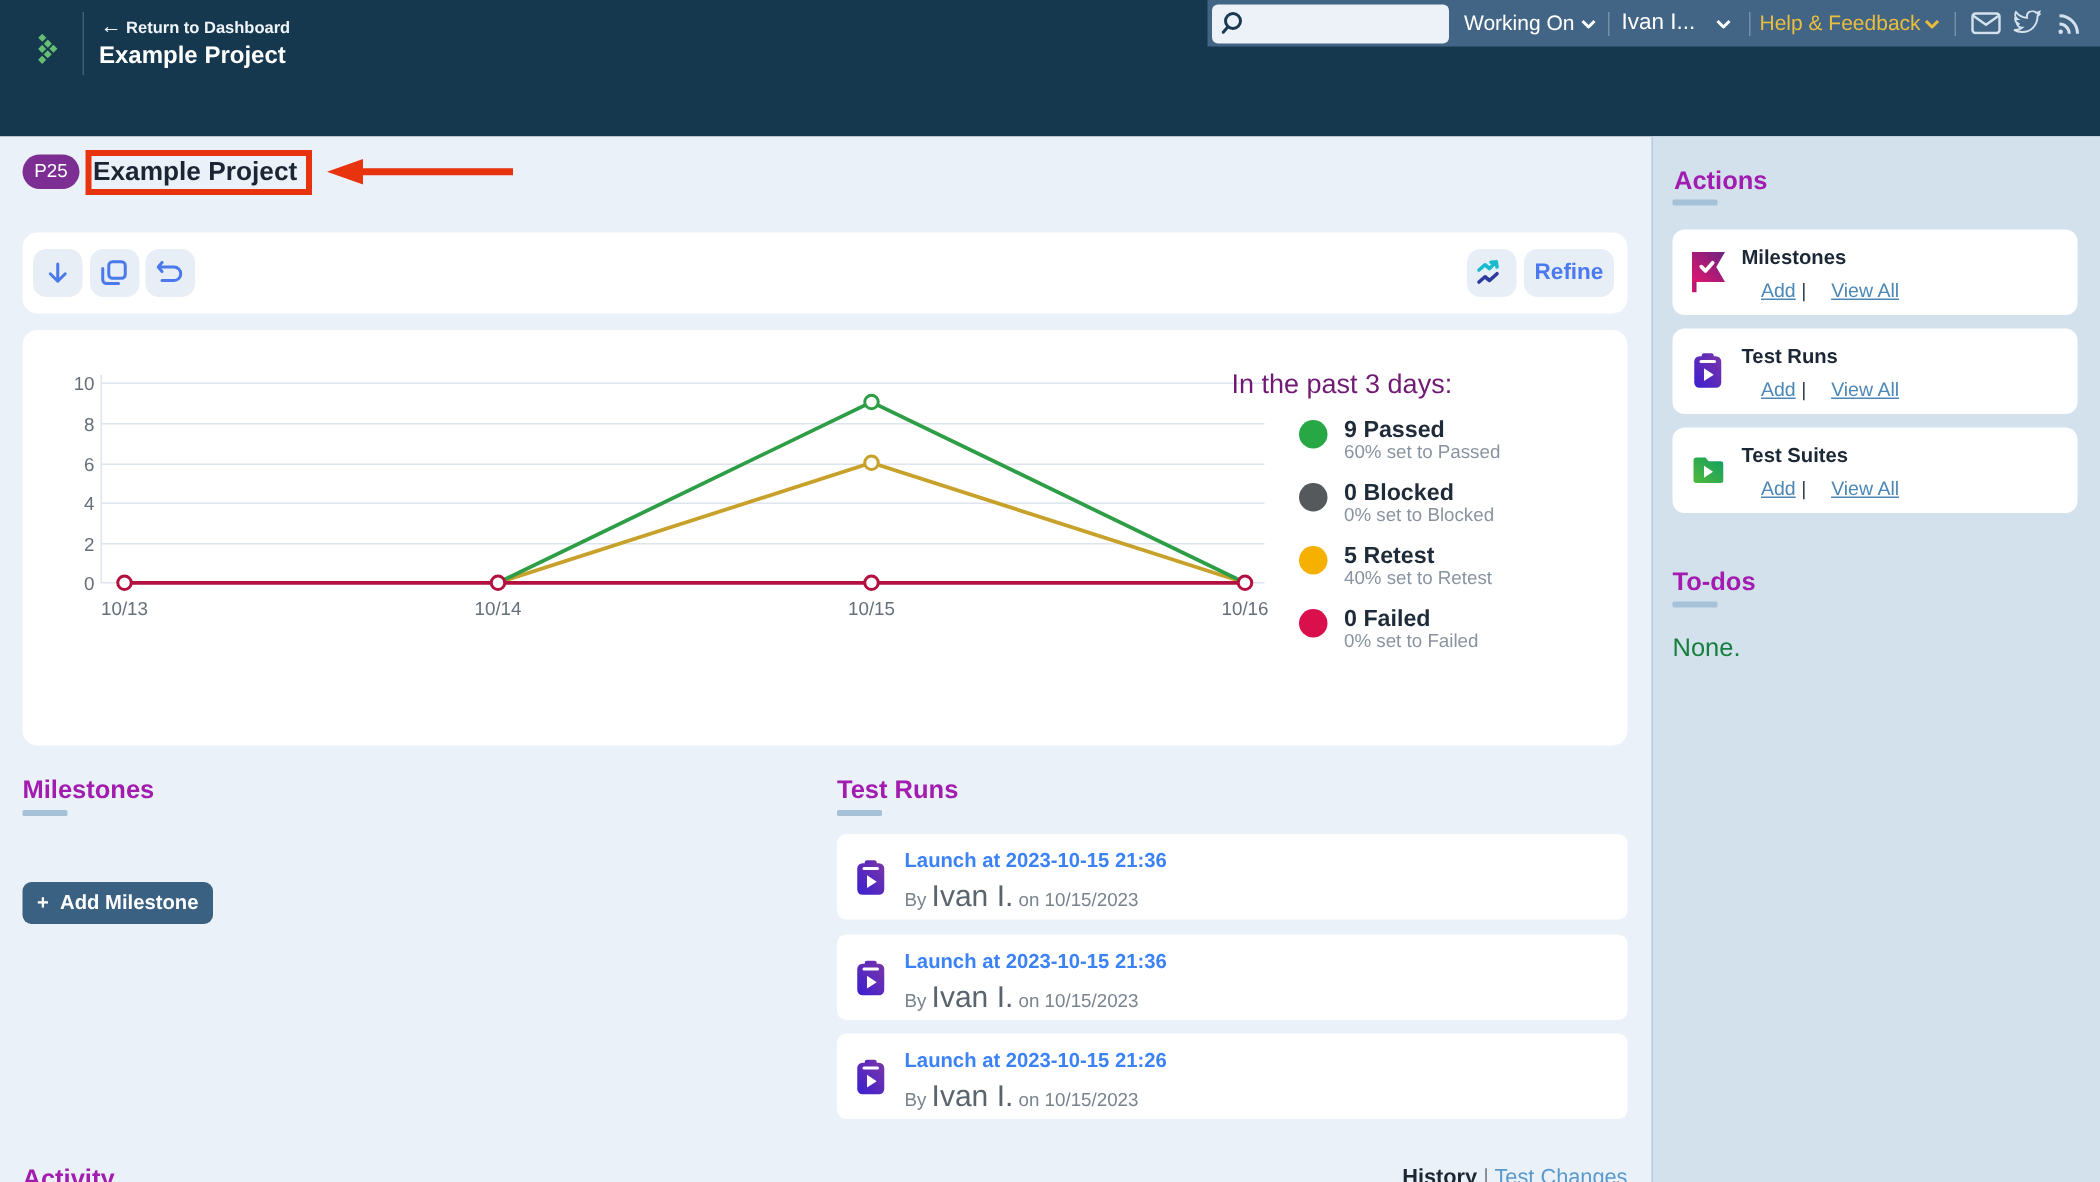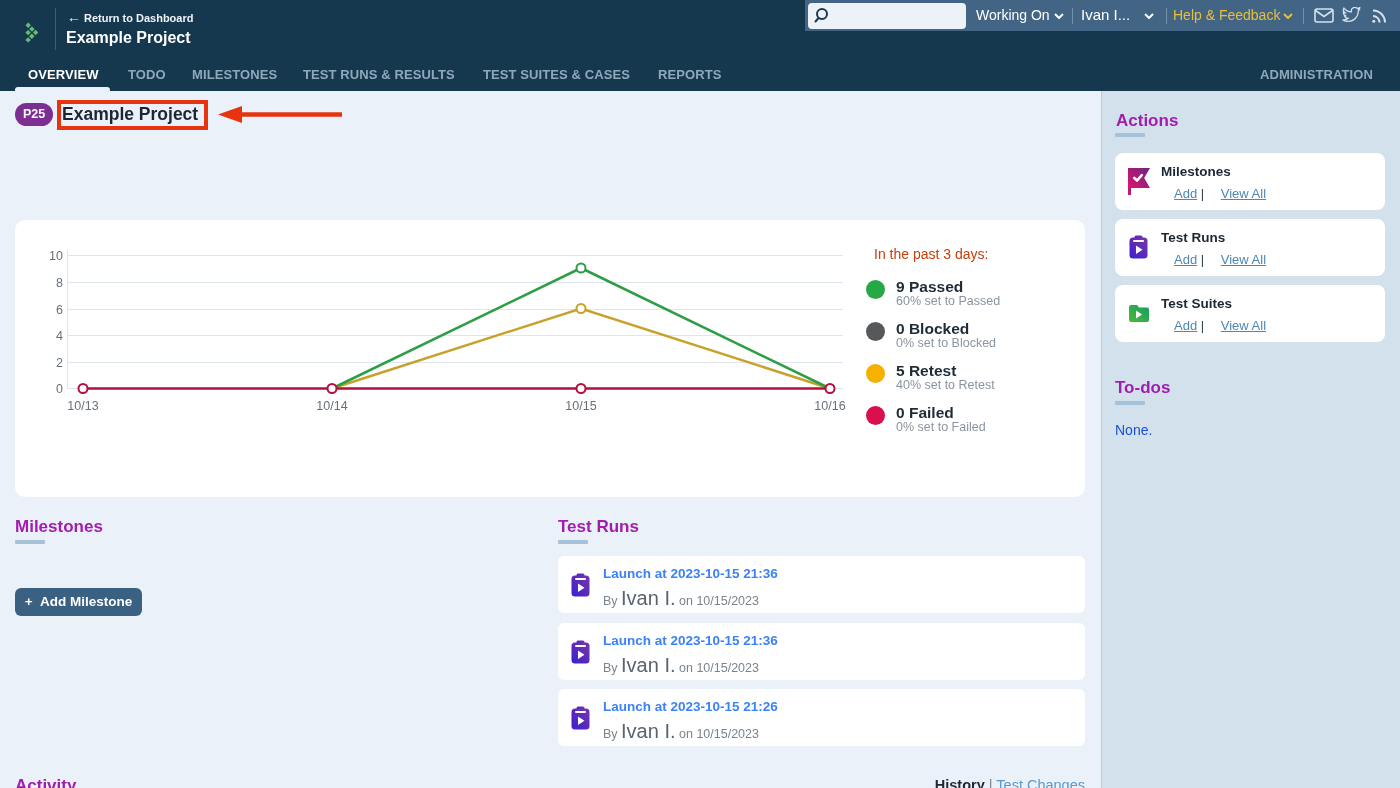--- a/index.html
+++ b/index.html
@@ -24,37 +24,37 @@
 #tabs { position:absolute; left:0; top:58px; width:1400px; height:33px; }
 .tab { position:absolute; top:9px; font-size:13px; font-weight:bold; letter-spacing:0.1px; color:#8FA9BC; white-space:nowrap; }
 .tab.active { color:#FFFFFF; }
 #tabind { position:absolute; left:15px; top:29px; width:95px; height:4px; background:#EBF1F8; border-radius:3px 3px 0 0; }
 
 
 #page { position:absolute; top:91px; left:0; width:1400px; height:697px; background:#EBF1F8; }
 #sidebar { position:absolute; top:0; left:1101px; width:299px; height:697px; background:#D3E1ED; border-left:1px solid #B7CEDE; }
 
 
-#p25 { position:absolute; left:15px; top:12px; width:38px; height:23px; background:#7C2E92; border-radius:12px; color:#fff; font-size:12.5px; font-weight:bold; text-align:center; line-height:23px; }
+#p25 { position:absolute; left:15px; top:12px; width:38px; height:23px; background:#7C2E92; border-radius:12px; color:#fff; font-size:12.5px; font-weight:normal; text-align:center; line-height:23px; }
 #ph { position:absolute; left:62px; top:13px; font-size:17.5px; font-weight:bold; color:#1B2533; }
 #annrect { position:absolute; left:57px; top:9px; width:151px; height:30px; border:4px solid #E8330F; }
 #btngroup { position:absolute; left:829px; top:10px; height:25px; display:flex; background:#fff; border:1px solid #B8C9D7; border-radius:4px; }
 .bseg { display:flex; align-items:center; justify-content:center; gap:6px; font-size:14px; color:#25364A; border-right:1px solid #B8C9D7; }
 .bseg:last-child { border-right:none; }
 .bcaret { width:10px; height:6px; }
 
 
 .card { position:absolute; background:#fff; border-radius:10px; }
 #toolcard { left:15px; top:64px; width:1070px; height:54px; }
 #chartcard { left:15px; top:129px; width:1070px; height:277px; }
 .toolbtn { position:absolute; top:11px; width:33px; height:32px; background:#E8EEF6; border-radius:9px; }
 #refine { position:absolute; left:1001px; top:11px; width:60px; height:32px; background:#E8EEF6; border-radius:9px; color:#4A79F0; font-weight:bold; font-size:15px; text-align:center; line-height:32px; }
 
 
-.leg-title { position:absolute; left:874px; top:155px; font-size:14px; color:#c2410c; }
+.leg-title { position:absolute; left:821px; top:155px; font-size:18px; color:#701a75; }
 .legdot { position:absolute; left:866px; width:19px; height:19px; border-radius:50%; }
 .legname { position:absolute; left:896px; font-size:15.5px; font-weight:bold; color:#1F2B38; }
 .legsub { position:absolute; left:896px; font-size:12.5px; color:#8A94A0; }
 
 
 .h2 { position:absolute; font-size:17px; font-weight:bold; color:#a21caf; }
 .hbar { position:absolute; width:30px; height:4px; background:#A6C2D8; border-radius:1px; }
 #mile-p { position:absolute; left:15px; top:467px; font-size:13px; color:#38444F; }
 #addms { position:absolute; left:15px; top:497px; width:127px; height:28px; background:#3A6181; border-radius:6px; color:#fff; font-size:13.5px; font-weight:bold; text-align:center; line-height:28px; }
 .runcard { position:absolute; left:558px; width:527px; height:57px; background:#fff; border-radius:6px; }
@@ -117,42 +117,58 @@
         <path d="M23 2.4c-.8.4-1.7.6-2.6.8A4.5 4.5 0 0 0 22.4.7c-.9.5-1.9.9-2.9 1.1A4.5 4.5 0 0 0 11.7 5c0 .35.04.7.1 1A12.8 12.8 0 0 1 2.5 1.2a4.5 4.5 0 0 0 1.4 6A4.4 4.4 0 0 1 1.8 6.7v.06a4.5 4.5 0 0 0 3.6 4.4c-.66.18-1.36.2-2 .08a4.5 4.5 0 0 0 4.2 3.1A9 9 0 0 1 .9 16.2 12.7 12.7 0 0 0 7.8 18c8.3 0 12.8-6.9 12.8-12.8v-.6A9 9 0 0 0 23 2.4z" fill="none" stroke="#D4E2EE" stroke-width="1.6"></path>
       </svg>
       <svg style="left:566px;top:7px;position:absolute" width="17" height="17" viewBox="0 0 17 17">
         <path d="M2 9 a6.5 6.5 0 0 1 6.5 6.5" fill="none" stroke="#D4E2EE" stroke-width="2"></path>
         <path d="M2 3.5 A12 12 0 0 1 14 15.5" fill="none" stroke="#D4E2EE" stroke-width="2"></path>
         <circle cx="2.8" cy="14.2" r="1.5" fill="#D4E2EE"></circle>
       </svg>
     </div>
   </div>
 
-  <div id="tabs">
-    <div class="tab active" style="left:28px">OVERVIEW</div>
-    <div class="tab" style="left:128px">TODO</div>
-    <div class="tab" style="left:192px">MILESTONES</div>
-    <div class="tab" style="left:303px">TEST RUNS &amp; RESULTS</div>
-    <div class="tab" style="left:483px">TEST SUITES &amp; CASES</div>
-    <div class="tab" style="left:658px">REPORTS</div>
-    <div class="tab" style="right:27px">ADMINISTRATION</div>
-    <div id="tabind"></div>
-  </div>
 </div>
 
 <div id="page">
   <div id="sidebar"></div>
 
   <div id="p25">P25</div>
   <div id="ph">Example Project</div>
   <div id="annrect"></div>
   <svg class="abs" style="left:218px;top:11px" width="124" height="25" viewBox="0 0 124 25">
     <path d="M0 12.5 L24 4 L24 10.2 L124 10.2 L124 14.8 L24 14.8 L24 21 Z" fill="#E8330F"></path>
   </svg>
 
+  <div class="card" id="toolcard">
+    <div class="toolbtn" style="left:7px">
+      <svg width="17" height="17" viewBox="0 0 17 17" style="position:absolute;left:8px;top:8px">
+        <path d="M8.5 2 L8.5 13 M3.5 8.5 L8.5 13.5 L13.5 8.5" fill="none" stroke="#4A79EC" stroke-width="2" stroke-linecap="round" stroke-linejoin="round"></path>
+      </svg>
+    </div>
+    <div class="toolbtn" style="left:44.5px">
+      <svg width="18" height="18" viewBox="0 0 18 18" style="position:absolute;left:7px;top:7px">
+        <rect x="5.5" y="1.5" width="11" height="11" rx="2.5" fill="none" stroke="#4A79EC" stroke-width="2"></rect>
+        <path d="M12 16 L4 16 A2.5 2.5 0 0 1 1.5 13.5 L1.5 6" fill="none" stroke="#4A79EC" stroke-width="2" stroke-linecap="round"></path>
+      </svg>
+    </div>
+    <div class="toolbtn" style="left:82px">
+      <svg width="18" height="16" viewBox="0 0 18 16" style="position:absolute;left:7px;top:8px">
+        <path d="M4 1 L1.5 4 L4 7" fill="none" stroke="#4A79EC" stroke-width="2" stroke-linecap="round" stroke-linejoin="round"></path>
+        <path d="M2 4 L12 4 A4.5 4.5 0 0 1 12 13 L4 13" fill="none" stroke="#4A79EC" stroke-width="2" stroke-linecap="round"></path>
+      </svg>
+    </div>
+    <div class="toolbtn" style="left:963px">
+      <svg width="22" height="20" viewBox="0 0 22 20" style="position:absolute;left:6px;top:6px">
+        <path d="M2 8 L6 4.5 L9 7 L13.5 2.5 M13.5 2.5 L14 6 M13.5 2.5 L10 2.8" fill="none" stroke="#18BCCC" stroke-width="2.4" stroke-linecap="round" stroke-linejoin="round"></path>
+        <path d="M2 16 L6 12.5 L9 15 L14 10.5" fill="none" stroke="#2D3A9E" stroke-width="2.4" stroke-linecap="round" stroke-linejoin="round"></path>
+      </svg>
+    </div>
+    <div id="refine">Refine</div>
+  </div>
 
   <div class="card" id="chartcard">
     <svg width="1070" height="277" viewBox="0 0 1070 277">
       <g stroke="#DDE5EF" stroke-width="1">
         <line x1="53" y1="35.5" x2="828" y2="35.5"></line>
         <line x1="53" y1="62.5" x2="828" y2="62.5"></line>
         <line x1="53" y1="89.5" x2="828" y2="89.5"></line>
         <line x1="53" y1="115.5" x2="828" y2="115.5"></line>
         <line x1="53" y1="142.5" x2="828" y2="142.5"></line>
         <line x1="53" y1="168.5" x2="828" y2="168.5"></line>
@@ -284,14 +300,14 @@
         </defs>
       <path d="M1 3 A2 2 0 0 1 3 1 L9 1 L11 3.5 L19 3.5 A2 2 0 0 1 21 5.5 L21 16 A2 2 0 0 1 19 18 L3 18 A2 2 0 0 1 1 16 Z" fill="url(#gg1)"></path>
       <path d="M8 6.5 L14 10.5 L8 14.5 Z" fill="#fff"></path>
     </svg>
     <div class="t">Test Suites</div>
     <div class="l"><a>Add</a> | <a>View All</a></div>
   </div>
 
   <div class="h2" style="left:1115px;top:287px">To-dos</div>
   <div class="hbar" style="left:1115px;top:310px"></div>
-  <div style="position:absolute;left:1115px;top:331px;font-size:14px;color:#1d4ed8">None.</div>
+  <div style="position:absolute;left:1115px;top:331px;font-size:17px;color:#15803d">None.</div>
 </div>
 
 </body></html>

